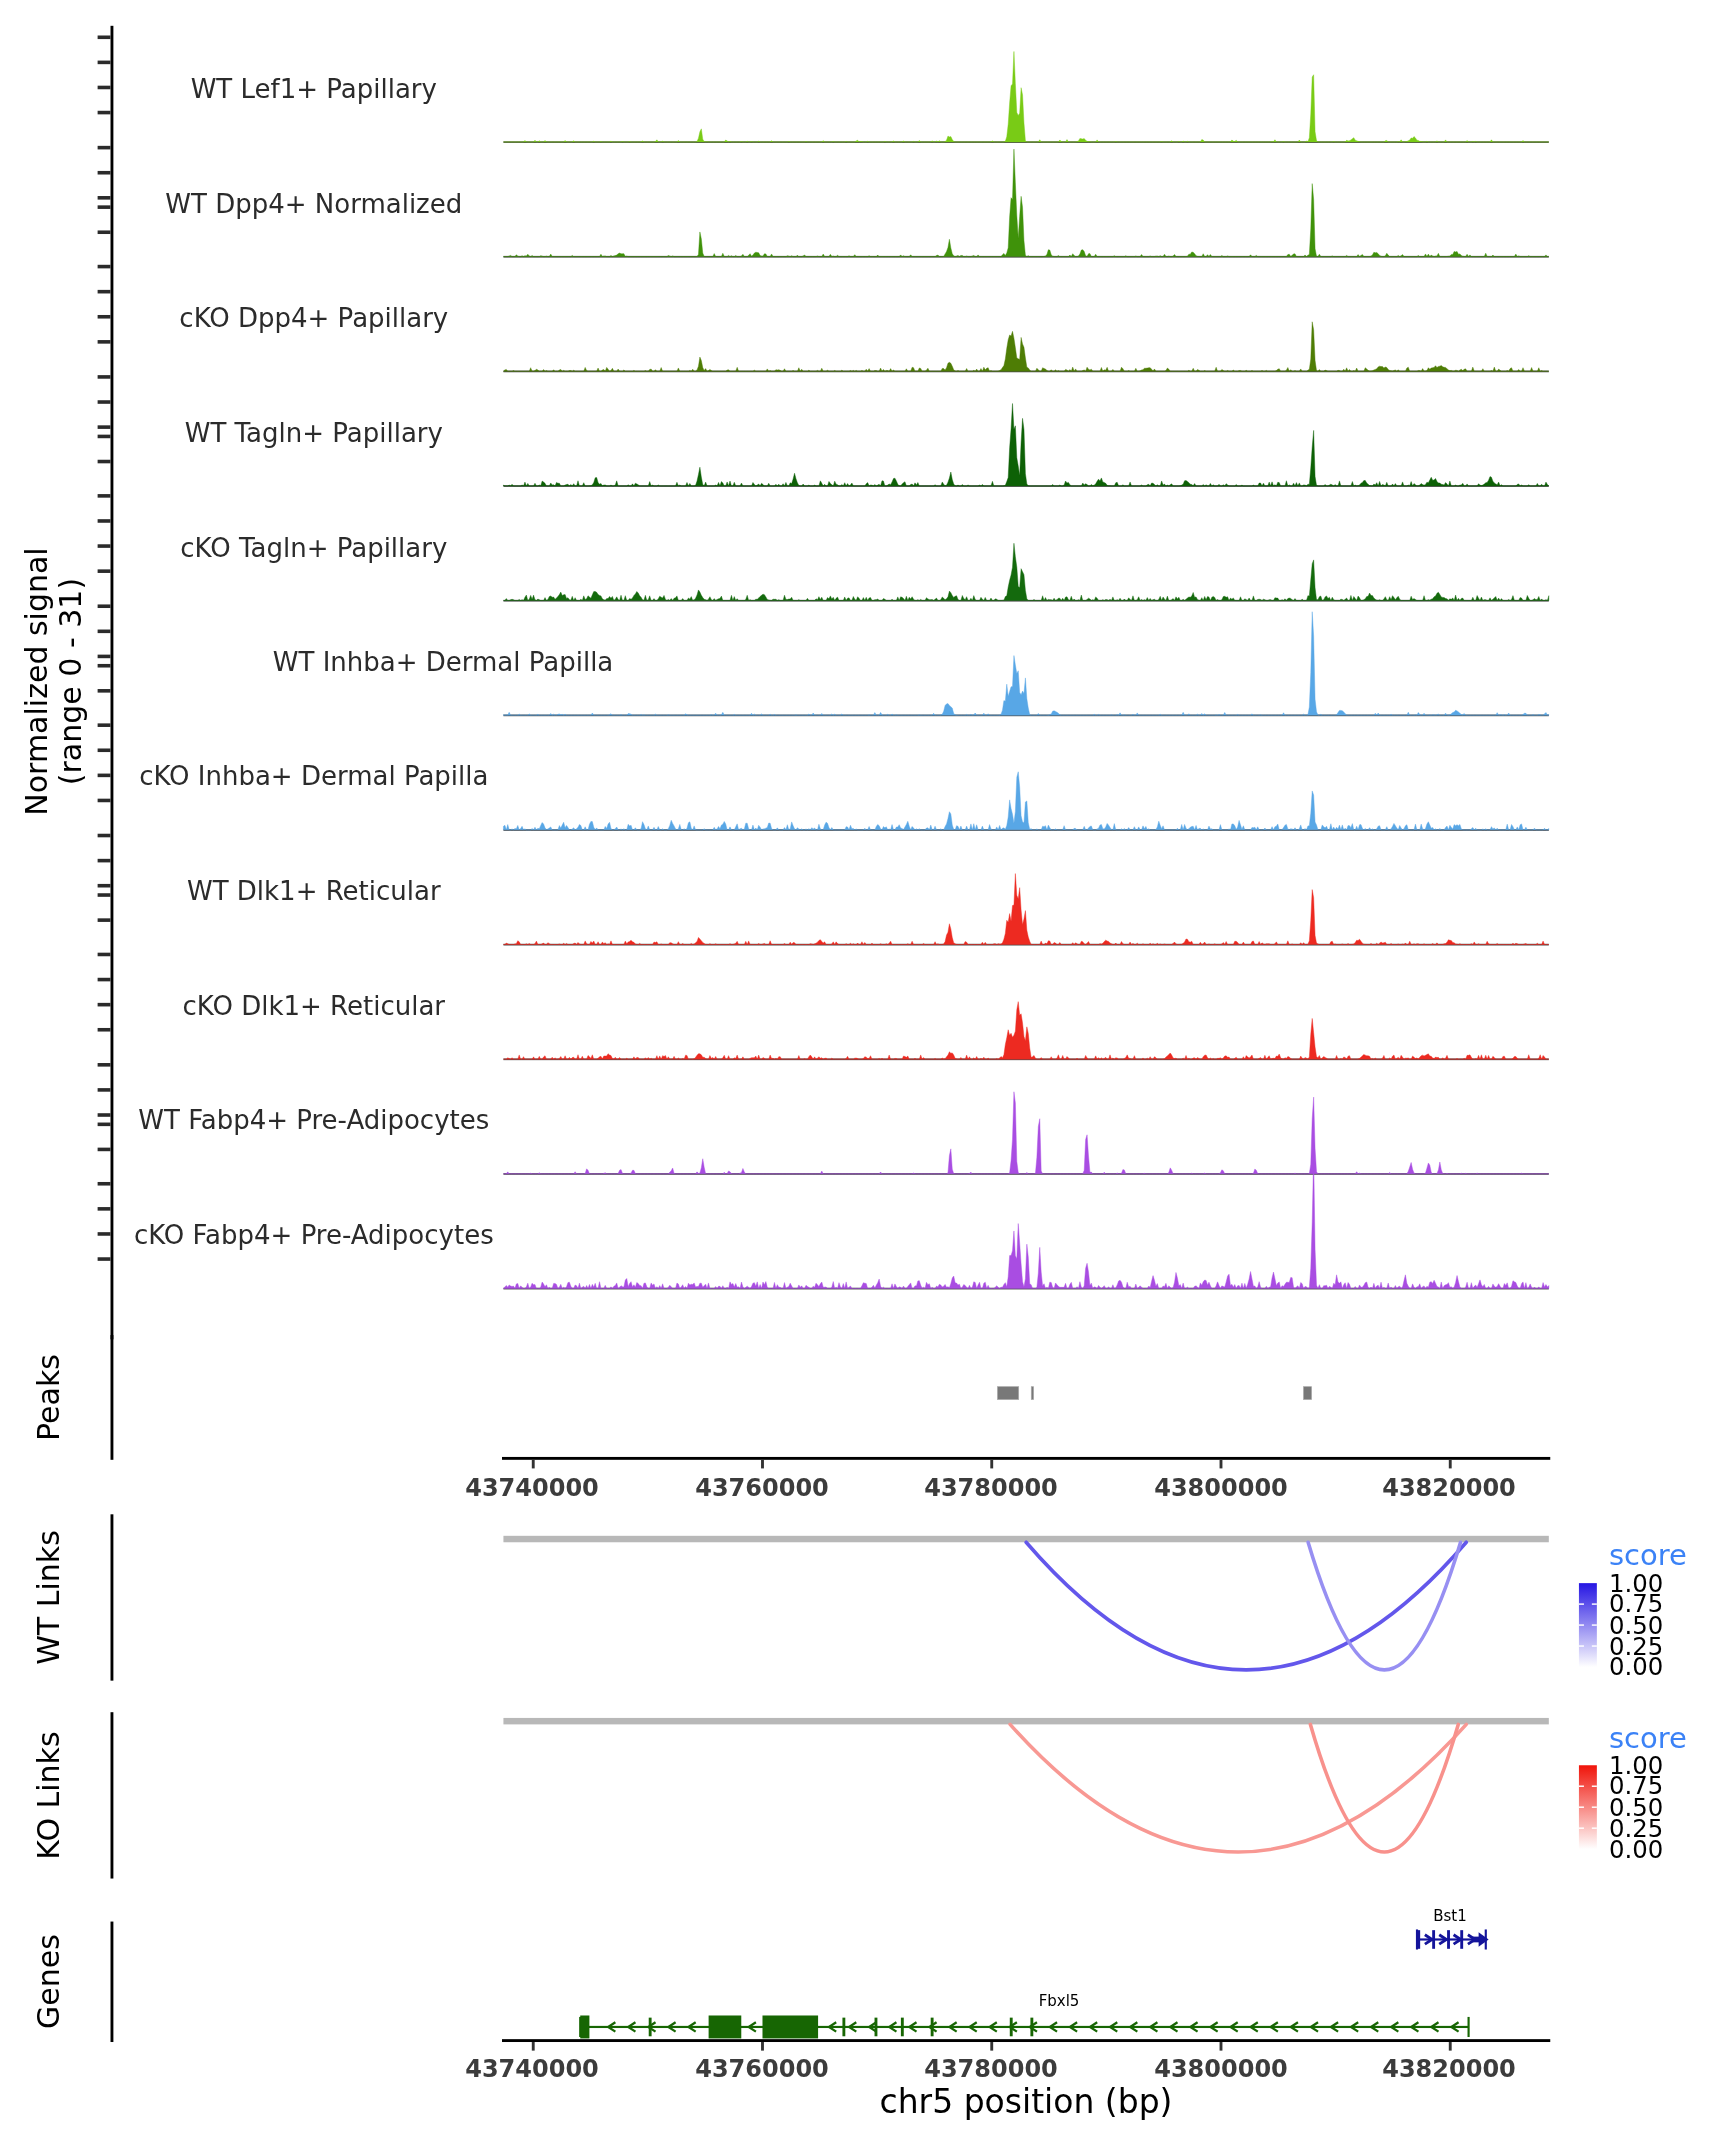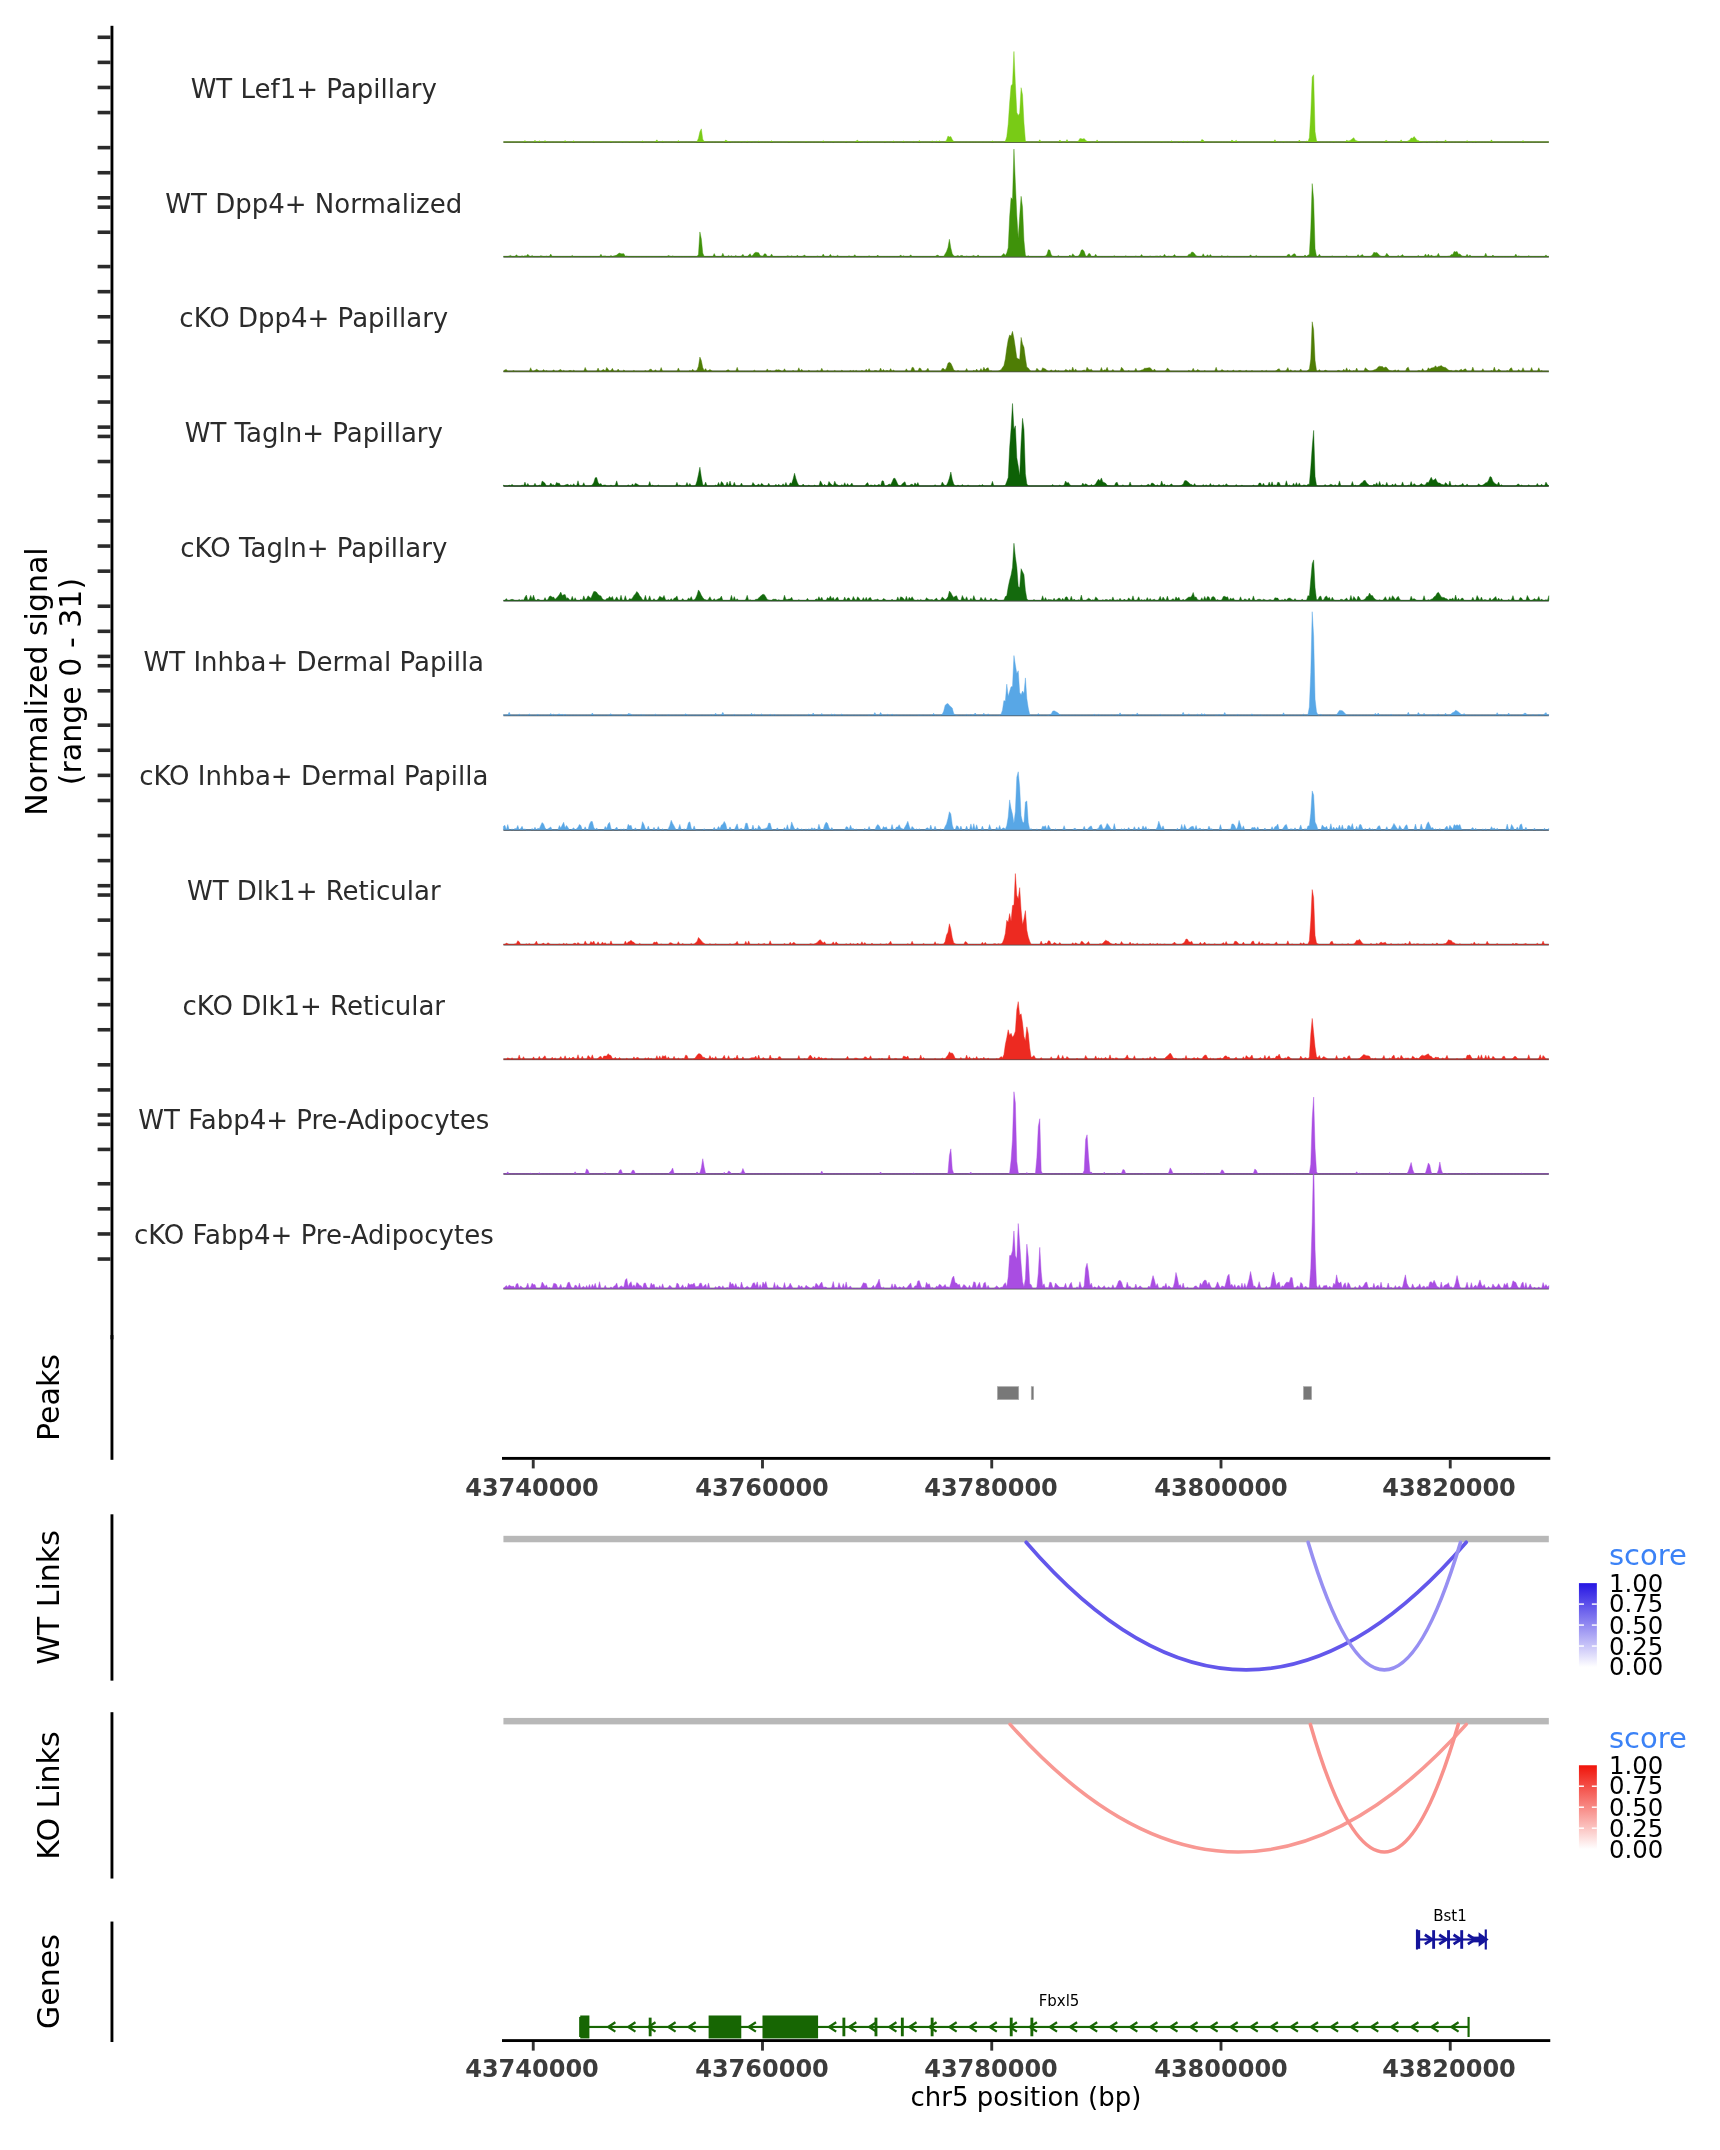--- a/index.html
+++ b/index.html
@@ -6,21 +6,21 @@
   body{width:1721px;height:2151px;position:relative;font-family:"DejaVu Sans",sans-serif;}
   #stage{position:absolute;left:0;top:0;width:1721px;height:2151px;}
   svg#gfx{position:absolute;left:0;top:0;}
   .lbl{position:absolute;color:#111;white-space:nowrap;}
   .track-label{left:14.3px;width:599px;text-align:center;font-size:26px;color:#2b2b2b;}
   .rot{transform:rotate(-90deg);text-align:center;font-size:30px;color:#000;}
   .ticklbl{width:186px;text-align:center;font-size:24px;color:#3c3c3c;letter-spacing:0px;font-weight:bold;}
   .legend-title{font-size:29px;color:#3b82f6;margin-left:32px;}
   .legend-tick{font-size:24.4px;color:#000;width:93px;text-align:left;}
   .gene-label{text-align:center;font-size:15px;color:#000;}
-  .xlabel{width:430px;text-align:center;font-size:26px;color:#000;}
+  .xlabel{width:430px;text-align:center;font-size:33px;color:#000;}
   .ylab-line{display:block;line-height:34px;}
 </style>
 </head>
 <body>
 
 <div id="stage">
 
   <svg id="gfx" width="1721" height="2151" viewBox="0 0 2400 3000">
     <defs>
       <linearGradient id="gradWT" x1="0" y1="0" x2="0" y2="1">
@@ -230,21 +230,21 @@
   <div class="lbl rot" style="left:-268px;top:647px;width:645px;height:69px;">
     <span class="ylab-line">Normalized signal</span>
     <span class="ylab-line">(range 0 - 31)</span>
   </div>
 
   <div class="lbl track-label" style="top:74px;">WT Lef1+ Papillary</div>
   <div class="lbl track-label" style="top:189px;">WT Dpp4+ Normalized</div>
   <div class="lbl track-label" style="top:303px;">cKO Dpp4+ Papillary</div>
   <div class="lbl track-label" style="top:418px;">WT Tagln+ Papillary</div>
   <div class="lbl track-label" style="top:533px;">cKO Tagln+ Papillary</div>
-  <div class="lbl track-label" style="top:647px;">WT Inhba+ Dermal Papilla</div>
+  <div class="lbl track-label" style="top:647px;text-align:right;">WT Inhba+ Dermal Papilla</div>
   <div class="lbl track-label" style="top:761px;">cKO Inhba+ Dermal Papilla</div>
   <div class="lbl track-label" style="top:876px;">WT Dlk1+ Reticular</div>
   <div class="lbl track-label" style="top:991px;">cKO Dlk1+ Reticular</div>
   <div class="lbl track-label" style="top:1105px;">WT Fabp4+ Pre-Adipocytes</div>
   <div class="lbl track-label" style="top:1220px;">cKO Fabp4+ Pre-Adipocytes</div>
 
   <div class="lbl rot" style="left:-60px;top:1381px;width:215px;height:33px;">Peaks</div>
   <div class="lbl rot" style="left:-60px;top:1581px;width:215px;height:33px;">WT Links</div>
   <div class="lbl rot" style="left:-60px;top:1779px;width:215px;height:33px;">KO Links</div>
   <div class="lbl rot" style="left:-60px;top:1965px;width:215px;height:33px;">Genes</div>

